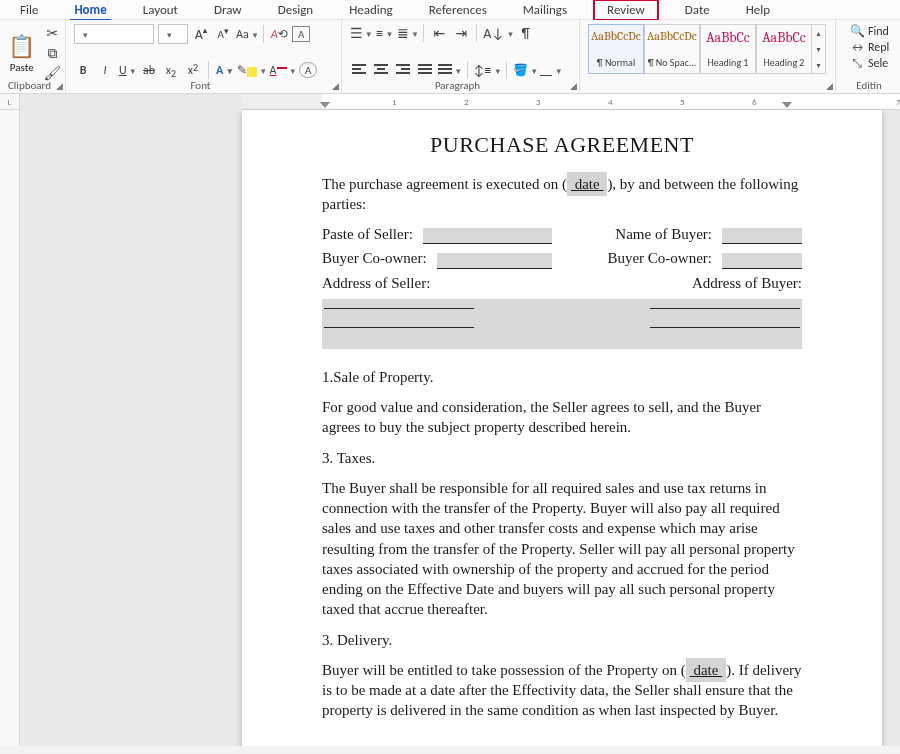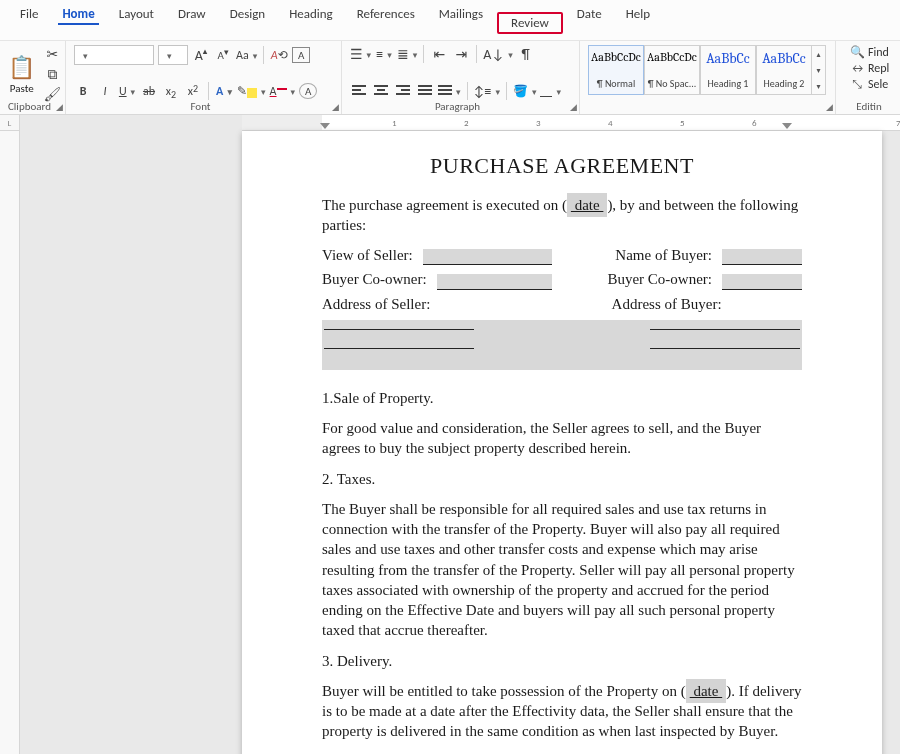--- a/index.html
+++ b/index.html
@@ -9,26 +9,26 @@
     font-size: 13px;
     color: #222;
     background: #f3f3f3;
     overflow: hidden;
     width: 900px;
     height: 754px;
   }
   
   .tabs {
     display: flex;
-    align-items: flex-start;
-    height: 41px;
+    align-items: center;
+    height: 20px;
     background: #fcfcfc;
     border-bottom: 1px solid #e5e5e5;
     padding-left: 8px;
-    gap: 0;
+    gap: 12px;
     font-size: 13px;
   }
   .tab {
     padding: 0 12px;
     height: 28px;
     line-height: 28px;
     color: #404040;
     cursor: pointer;
   }
   .tab.active {
@@ -111,22 +111,22 @@
   
   .styles-gallery { display:flex; align-items:center; gap:0; }
   .style-item {
     width:56px; height:50px;
     border:1px solid #d0d0d0;
     display:flex; flex-direction:column;
     align-items:center; justify-content:space-between;
     padding:4px 2px;
     font-size:10px; color:#444;
   }
-  .style-item .preview { font-size:12px; color:#000000; font-family: Cambria, "Times New Roman", serif; }
-  .style-item.blue .preview { color:#1d4ed8; font-size:14px; }
+  .style-item .preview { font-size:12px; color:#a16207; font-family: Cambria, "Times New Roman", serif; }
+  .style-item.blue .preview { color:#be185d; font-size:14px; }
   .style-item.selected { border:1px solid #9fbfe8; background:#f2f6fc; }
   .style-more {
     width:14px; display:flex; flex-direction:column; justify-content:space-around;
     border:1px solid #d0d0d0; border-left:none; height:50px;
   }
   .style-more span { font-size:8px; text-align:center; color:#555; }
   
   .editing { display:flex; flex-direction:column; gap:2px; font-size:12px; color:#333; padding-left:6px; }
   .editing .row { gap:4px; }
   .editing .icn { width:14px; text-align:center; color:#555; }
@@ -443,21 +443,21 @@
 
     <div class="page-wrap">
       <div class="title">PURCHASE AGREEMENT</div>
 
       <div class="para">
         <span>The purchase agreement is executed on (</span><span class="datefield">  date  </span><span>), by and between the following parties:</span>
       </div>
 
       <div class="cols">
         <div class="col">
-            <span class="lbl">View of Seller:</span>
+            <span class="lbl">Paste of Seller:</span>
             <span class="blank flex"></span>
           </div>
         <div class="col" style="justify-content:flex-end">
             <span class="lbl">Name of Buyer:</span>
             <span class="blank w80"></span>
           </div>
       </div>
       <div class="cols">
         <div class="col">
             <span class="lbl">Buyer Co-owner:</span>
@@ -465,37 +465,37 @@
           </div>
         <div class="col" style="justify-content:flex-end">
             <span class="lbl">Buyer Co-owner:</span>
             <span class="blank w80"></span>
           </div>
       </div>
       <div class="cols" style="margin-top:4px">
         <div class="col">
             <span class="lbl">Address of Seller:</span>
           </div>
-        <div class="col" style="justify-content:flex-start;padding-left:40px">
+        <div class="col" style="justify-content:flex-end;padding-left:40px">
             <span class="lbl">Address of Buyer:</span>
           </div>
       </div>
 
       <div class="addrblock">
         <div class="line" style="top:9px;left:2px;width:150px"></div>
         <div class="line" style="top:9px;right:2px;width:150px"></div>
         <div class="line" style="top:28px;left:2px;width:150px"></div>
         <div class="line" style="top:28px;right:2px;width:150px"></div>
       </div>
 
 
       <div class="para">1.Sale of Property.</div>
       <div class="para">For good value and consideration, the Seller agrees to sell, and the Buyer agrees to buy the subject property described herein.</div>
 
-      <div class="para">2. Taxes.</div>
+      <div class="para">3. Taxes.</div>
       <div class="para">The Buyer shall be responsible for all required sales and use tax returns in connection with the transfer of the Property. Buyer will also pay all required sales and use taxes and other transfer costs and expense which may arise resulting from the transfer of the Property. Seller will pay all personal property taxes associated with ownership of the property and accrued for the period ending on the Effective Date and buyers will pay all such personal property taxed that accrue thereafter.</div>
 
       <div class="para">3. Delivery.</div>
       <div class="para">
         <span>Buyer will be entitled to take possession of the Property on (</span><span class="datefield">  date  </span><span>). If delivery is to be made at a date after the Effectivity data, the Seller shall ensure that the property is delivered in the same condition as when last inspected by Buyer.</span>
       </div>
     </div>
   </div>
 </div>
 

